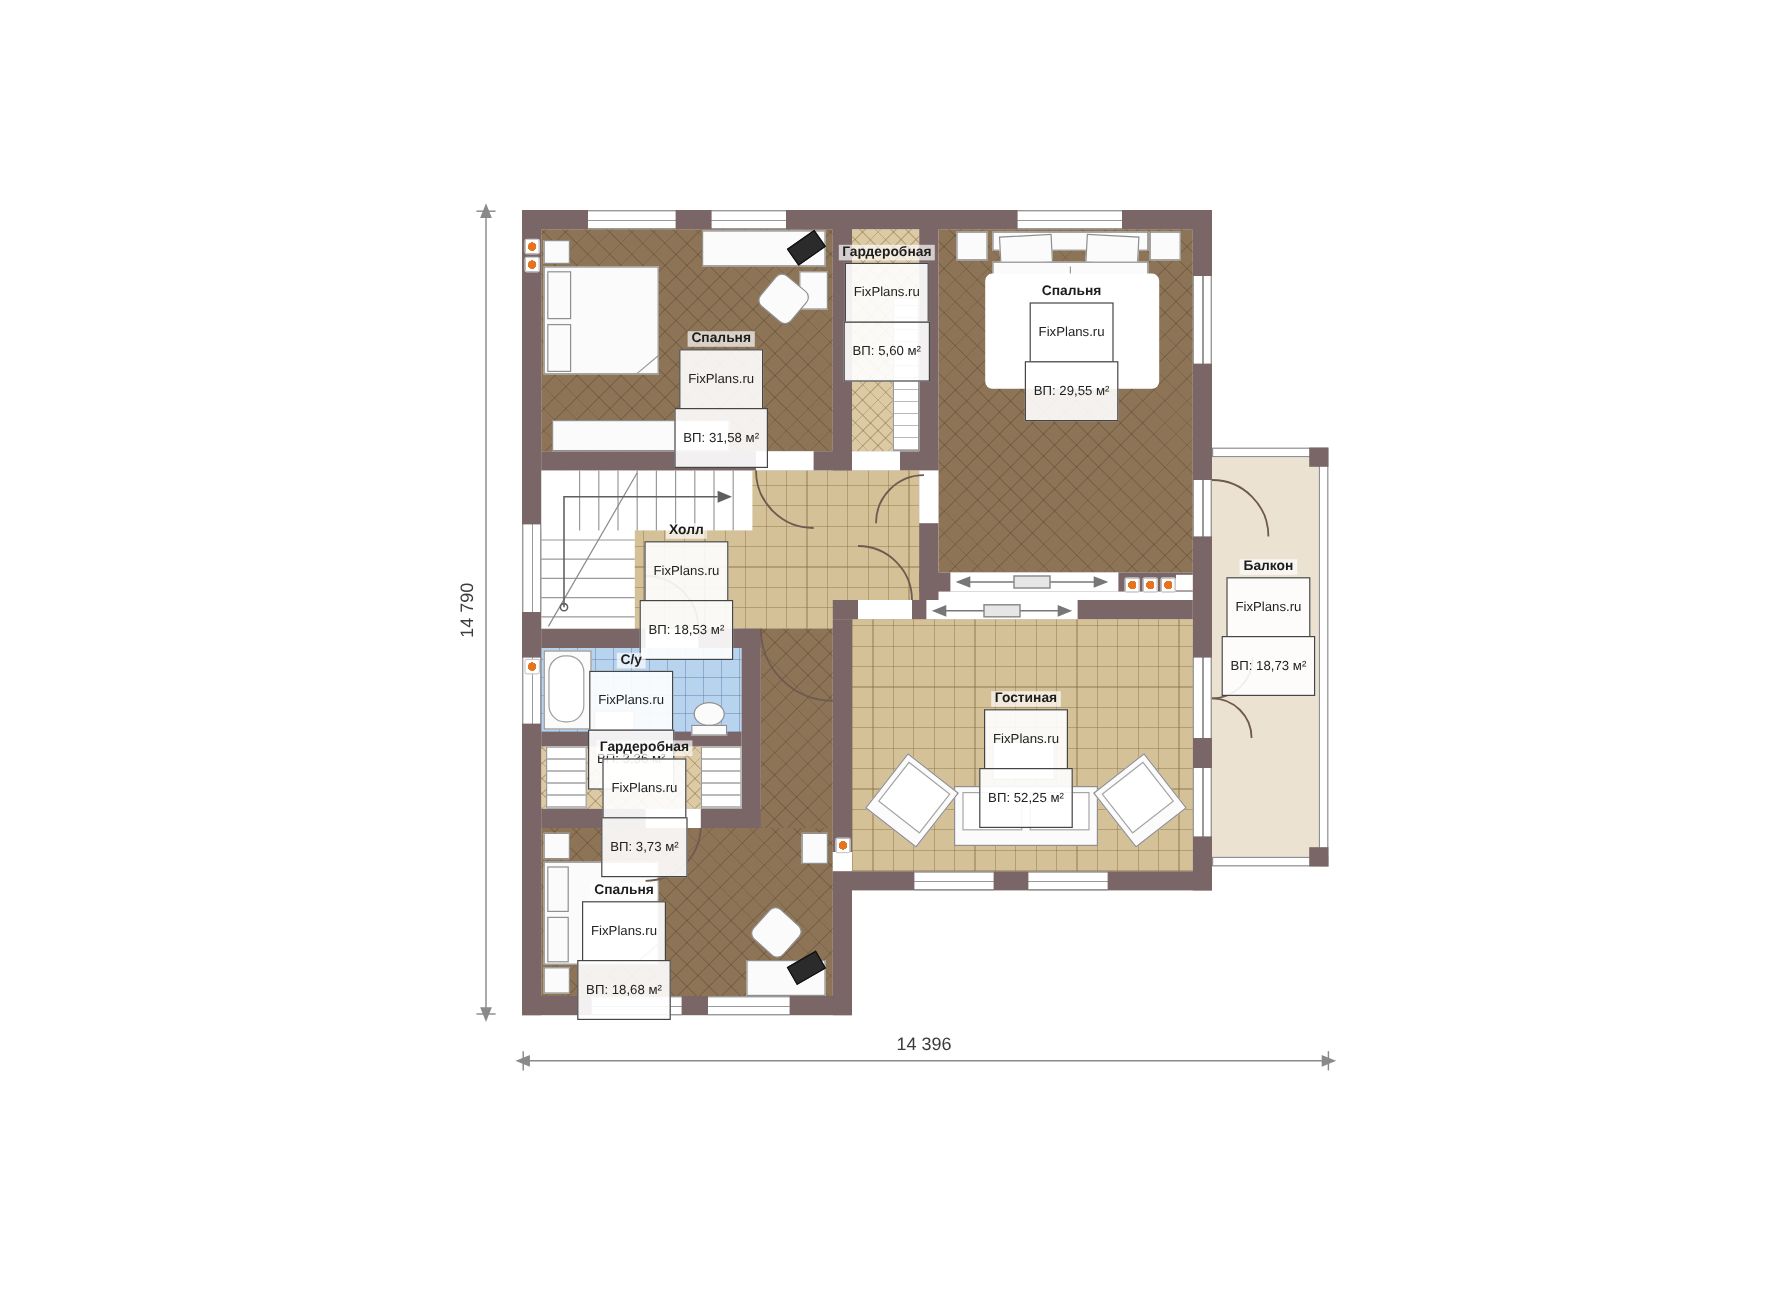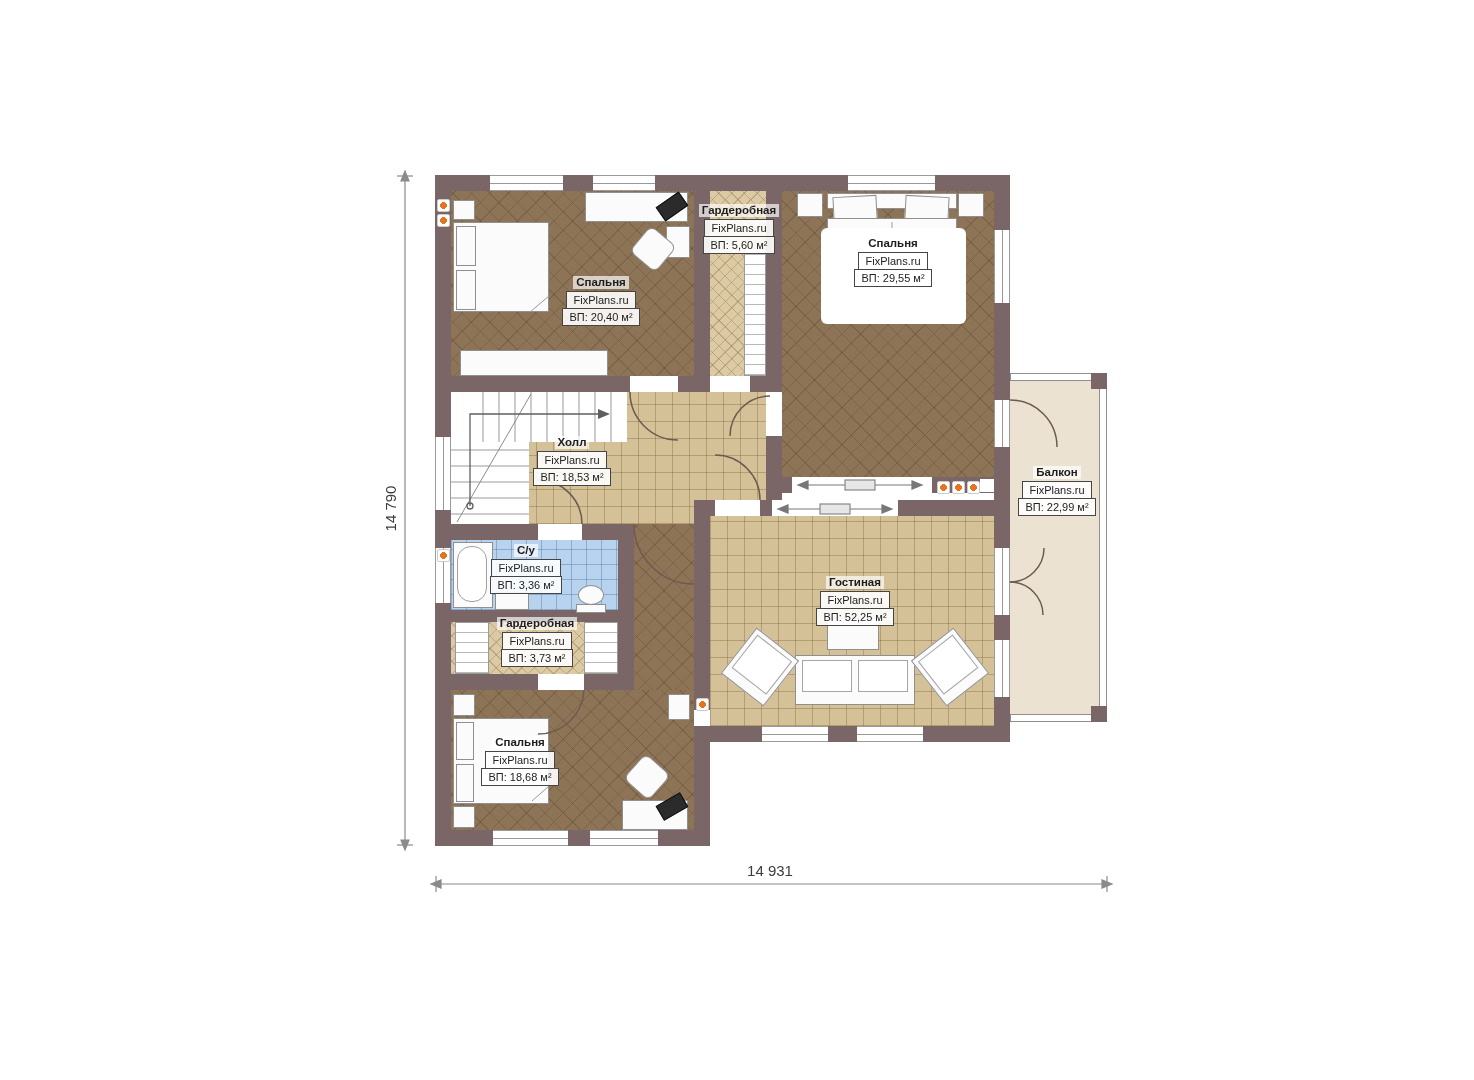--- a/index.html
+++ b/index.html
@@ -30,21 +30,21 @@
   .shelf{background:#ffffff;border:1px solid #9a9a9a;
     background-image:repeating-linear-gradient(0deg,#b9b9b9 0 1px,transparent 1px 10px);}
   .rail{background:#ffffff;border:1px solid #8f8f8f;}
   .dot{width:13px;height:13px;border-radius:2px;border:1px solid #cccccc;
     background:radial-gradient(circle at 50% 50%, #e8731e 0 3.5px, #ffffff 3.6px);}
   .rlabel{display:flex;flex-direction:column;align-items:center;width:170px;z-index:30;
           transform:translateX(-50%);}
   .rname{font-weight:700;font-size:11.5px;line-height:13px;color:#1d1d1d;
          background:rgba(255,255,255,.68);padding:0 3px;white-space:nowrap;}
   .rbox{font-size:11px;line-height:16px;color:#222;border:1px solid #454545;
-        background:rgba(255,255,255,.9);padding:0 6px;white-space:nowrap;margin-top:2px;}
+        background:rgba(255,255,255,.9);padding:16px 6px;white-space:nowrap;margin-top:2px;}
   .rbox + .rbox{margin-top:-1px;}
   .panel{background:#ffffff;border-radius:6px;z-index:25;}
   .dimtext{font-size:15px;color:#3c3c3c;text-align:center;}
   svg{position:absolute;left:0;top:0;pointer-events:none;}
   .seat{position:absolute;inset:4px 4px 10px 4px;background:#fff;border:1px solid #a5a5a5;}
 </style>
 </head>
 <body>
 
 <div id="stage">
@@ -222,21 +222,21 @@
       <line x1="436" y1="876" x2="436" y2="892"></line>
         <line x1="1107" y1="876" x2="1107" y2="892"></line>
     </g>
   </svg>
 
   <div class="abs panel" style="left:821px;top:228px;width:145px;height:96px"></div>
 
   <div class="abs rlabel" style="left:601px;top:276px">
     <span class="rname">Спальня</span>
     <span class="rbox">FixPlans.ru</span>
-    <span class="rbox">ВП: 20,40 м²</span>
+    <span class="rbox">ВП: 31,58 м²</span>
   </div>
   <div class="abs rlabel" style="left:739px;top:204px">
     <span class="rname">Гардеробная</span>
     <span class="rbox">FixPlans.ru</span>
     <span class="rbox">ВП: 5,60 м²</span>
   </div>
   <div class="abs rlabel" style="left:893px;top:237px">
     <span class="rname">Спальня</span>
     <span class="rbox">FixPlans.ru</span>
     <span class="rbox">ВП: 29,55 м²</span>
@@ -262,19 +262,19 @@
     <span class="rbox">ВП: 18,68 м²</span>
   </div>
   <div class="abs rlabel" style="left:855px;top:576px">
     <span class="rname">Гостиная</span>
     <span class="rbox">FixPlans.ru</span>
     <span class="rbox">ВП: 52,25 м²</span>
   </div>
   <div class="abs rlabel" style="left:1057px;top:466px">
     <span class="rname">Балкон</span>
     <span class="rbox">FixPlans.ru</span>
-    <span class="rbox">ВП: 22,99 м²</span>
+    <span class="rbox">ВП: 18,73 м²</span>
   </div>
 
   <div class="abs dimtext" style="left:350px;top:500px;width:80px;transform:rotate(-90deg)">14 790</div>
-  <div class="abs dimtext" style="left:735px;top:862px;width:70px">14 931</div>
+  <div class="abs dimtext" style="left:735px;top:862px;width:70px">14 396</div>
 
 </div>
 
 </body></html>

